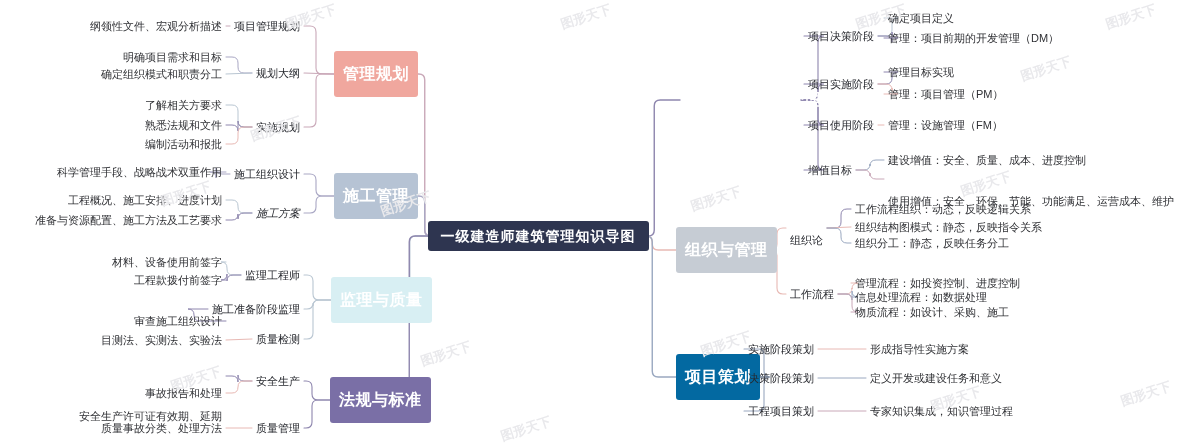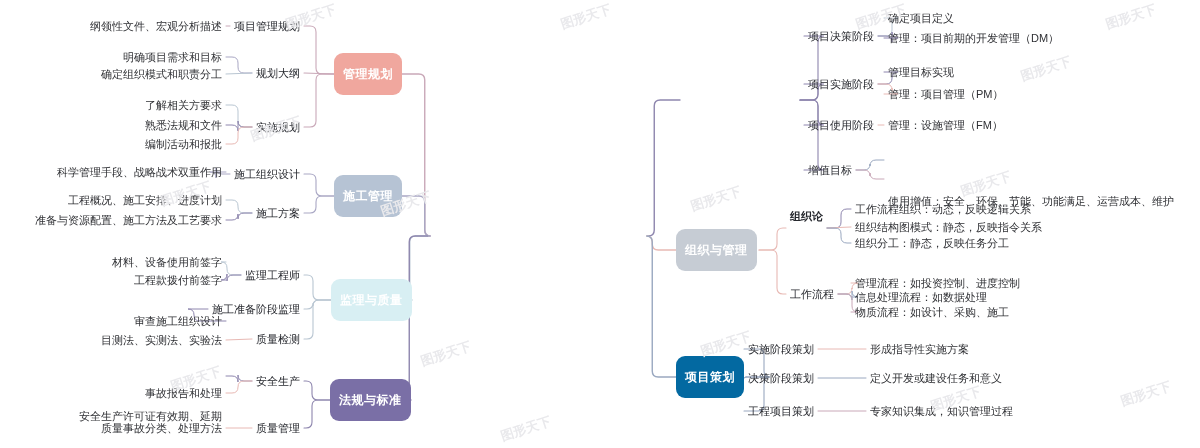--- a/index.html
+++ b/index.html
@@ -24,22 +24,22 @@
 
   
   .mid{
     font-size:11px;color:#26282e;
     transform:translateY(-50%);
   }
 
   
   .box{
     transform:translateY(-50%);
-    font-size:12px;font-weight:bold;color:#ffffff;
-    padding:15px 9px;border-radius:9px;
+    font-size:16px;font-weight:bold;color:#ffffff;
+    padding:15px 9px;border-radius:3px;
     letter-spacing:.5px;
   }
   .box.center{
     font-size:14px;padding:8px 13px;border-radius:3px;
     background:#2e3550;letter-spacing:1px;
   }
   .box.c-salmon{background:#f0a79e;}
   .box.c-steel{background:#b6c3d4;}
   .box.c-ice{background:#d8eff3;}
   .box.c-purple{background:#7a6fa6;}
@@ -109,34 +109,35 @@
       <path d="M838,294 L846,294 Q852,294 852,300 L852,291 Q852,297 858,297 L851,297" fill="none" stroke="#9aa8c0" stroke-width="1" stroke-linecap="round"></path>
       <path d="M838,294 L846,294 Q852,294 852,300 L852,306 Q852,312 858,312 L851,312" fill="none" stroke="#c9a8b8" stroke-width="1" stroke-linecap="round"></path>
       <path d="M648.5,236 L646.25,236 Q652.25,236 652.25,242 L652.25,371 Q652.25,377 658.25,377 L676,377" fill="none" stroke="#9aa8c0" stroke-width="1.4" stroke-linecap="round"></path>
       <path d="M746,377 L770,377 Q764,377 764,371 L764,355 Q764,349 758,349 L744,349" fill="none" stroke="#9aa8c0" stroke-width="1.1" stroke-linecap="round"></path>
       <path d="M818,349 L866,349" fill="none" stroke="#e8b9b4" stroke-width="1" stroke-linecap="round"></path>
       <path d="M746,377 L744,378" fill="none" stroke="#9aa8c0" stroke-width="1.1" stroke-linecap="round"></path>
       <path d="M818,378 L866,378" fill="none" stroke="#9aa8c0" stroke-width="1" stroke-linecap="round"></path>
       <path d="M746,377 L770,377 Q764,377 764,383 L764,405 Q764,411 758,411 L744,411" fill="none" stroke="#9aa8c0" stroke-width="1.1" stroke-linecap="round"></path>
       <path d="M818,411 L866,411" fill="none" stroke="#c9a8b8" stroke-width="1" stroke-linecap="round"></path>
     </svg>
+<div class="node box center" style="top: 236px; left: 427.5px;">一级建造师建筑管理知识导图</div>
     <div class="node box c-salmon" style="top: 74px; left: 334px;">管理规划</div>
     <div class="node mid" style="top: 26px; left: 234px;">项目管理规划</div>
     <div class="node leaf r" style="top: 26px; left: 90px;">纲领性文件、宏观分析描述</div>
     <div class="node mid" style="top: 73px; left: 256px;">规划大纲</div>
     <div class="node leaf r" style="top: 57px; left: 123px;">明确项目需求和目标</div>
     <div class="node leaf r" style="top: 74px; left: 101px;">确定组织模式和职责分工</div>
     <div class="node mid" style="top: 127px; left: 256px;">实施规划</div>
     <div class="node leaf r" style="top: 105px; left: 145px;">了解相关方要求</div>
     <div class="node leaf r" style="top: 125px; left: 145px;">熟悉法规和文件</div>
     <div class="node leaf r" style="top: 144px; left: 145px;">编制活动和报批</div>
     <div class="node box c-steel" style="top: 196px; left: 334px;">施工管理</div>
     <div class="node mid" style="top: 174px; left: 234px;">施工组织设计</div>
     <div class="node leaf r" style="top: 172px; left: 57px;">科学管理手段、战略战术双重作用</div>
-    <div class="node mid" style="top: 213px; left: 256px;">施工方案</div>
+    <div class="node mid" style="top: 213px; left: 256px; font-style: italic;">施工方案</div>
     <div class="node leaf r" style="top: 200px; left: 68px;">工程概况、施工安排、进度计划</div>
     <div class="node leaf r" style="top: 220px; left: 35px;">准备与资源配置、施工方法及工艺要求</div>
     <div class="node box c-ice" style="top: 300px; left: 331px;">监理与质量</div>
     <div class="node mid" style="top: 275px; left: 245px;">监理工程师</div>
     <div class="node leaf r" style="top: 262px; left: 112px;">材料、设备使用前签字</div>
     <div class="node leaf r" style="top: 280px; left: 134px;">工程款拨付前签字</div>
     <div class="node mid" style="top: 309px; left: 212px;">施工准备阶段监理</div>
     <div class="node leaf r" style="top: 321px; left: 134px;">审查施工组织设计</div>
     <div class="node mid" style="top: 339px; left: 256px;">质量检测</div>
     <div class="node leaf r" style="top: 340px; left: 101px;">目测法、实测法、实验法</div>
@@ -149,23 +150,24 @@
     <div class="node box c-navy" style="top: 100px; left: 680px;">建设工程项目管理</div>
     <div class="node mid" style="top: 36px; left: 808px;">项目决策阶段</div>
     <div class="node leaf" style="top: 18px; left: 888px;">确定项目定义</div>
     <div class="node leaf" style="top: 38px; left: 888px;">管理：项目前期的开发管理（DM）</div>
     <div class="node mid" style="top: 84px; left: 808px;">项目实施阶段</div>
     <div class="node leaf" style="top: 72px; left: 888px;">管理目标实现</div>
     <div class="node leaf" style="top: 94px; left: 888px;">管理：项目管理（PM）</div>
     <div class="node mid" style="top: 125px; left: 808px;">项目使用阶段</div>
     <div class="node leaf" style="top: 125px; left: 888px;">管理：设施管理（FM）</div>
     <div class="node mid" style="top: 170px; left: 808px;">增值目标</div>
+    <div class="node leaf" style="top: 160px; left: 888px;">建设增值：安全、质量、成本、进度控制</div>
     <div class="node leaf" style="top: 179px; left: 888px; margin-top: 22px;">使用增值：安全、环保、节能、功能满足、运营成本、维护</div>
     <div class="node box c-grey" style="top: 250px; left: 676px;">组织与管理</div>
-    <div class="node mid" style="top: 216px; left: 790px; font-weight: bold;">组织论</div>
+    <div class="node mid" style="top: 240px; left: 790px;">组织论</div>
     <div class="node leaf" style="top: 209px; left: 855px; text-align: right;">工作流程组织：动态，反映逻辑关系</div>
     <div class="node leaf" style="top: 227px; left: 855px;">组织结构图模式：静态，反映指令关系</div>
     <div class="node leaf" style="top: 243px; left: 855px;">组织分工：静态，反映任务分工</div>
     <div class="node mid" style="top: 294px; left: 790px;">工作流程</div>
     <div class="node leaf" style="top: 283px; left: 855px;">管理流程：如投资控制、进度控制</div>
     <div class="node leaf" style="top: 297px; left: 855px;">信息处理流程：如数据处理</div>
     <div class="node leaf" style="top: 312px; left: 855px;">物质流程：如设计、采购、施工</div>
     <div class="node box c-bluegrey" style="top: 377px; left: 676px;">项目策划</div>
     <div class="node mid" style="top: 349px; left: 748px;">实施阶段策划</div>
     <div class="node leaf" style="top: 349px; left: 870px;">形成指导性实施方案</div>

